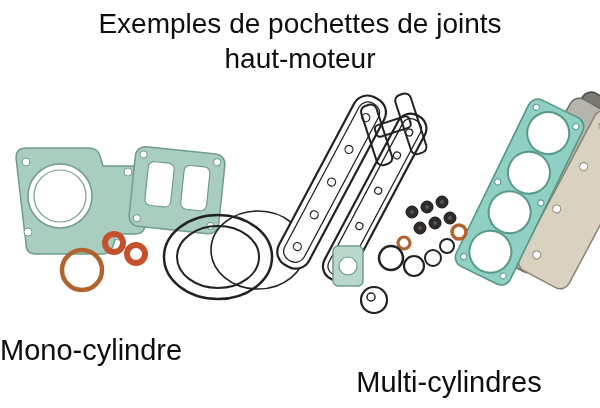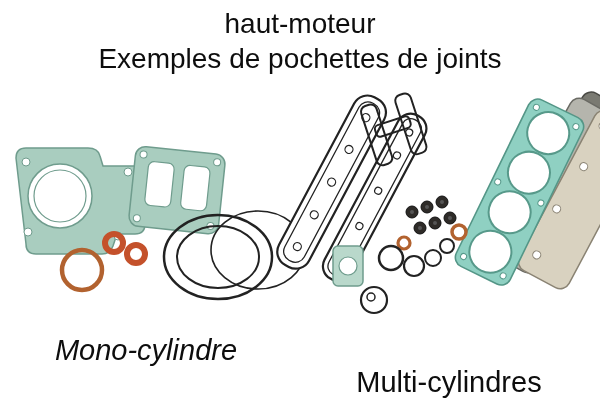--- a/index.html
+++ b/index.html
@@ -6,31 +6,31 @@
   .page{
     position:relative;width:600px;height:408px;background:#fff;overflow:hidden;
     font-family:"Liberation Sans","DejaVu Sans",sans-serif;color:#111;
   }
   .title{
     position:absolute;top:6px;left:0;right:0;text-align:center;
     font-size:28px;line-height:1.25;font-weight:400;color:#0d0d0d;
   }
   .scene{position:absolute;top:0;left:0;}
   .caption{position:absolute;top:334px;font-size:29px;font-weight:400;color:#0d0d0d;}
-  .caption-left{left:0;width:292px;text-align:center;font-style:italic;}
+  .caption-left{left:0;width:292px;}
   .caption-right{left:300px;width:298px;text-align:center;margin-top:32px;}
 </style>
 </head>
 <body>
 
 <div class="page">
 
   <div class="title">
+    <div>Exemples de pochettes de joints</div>
     <div>haut-moteur</div>
-    <div>Exemples de pochettes de joints</div>
   </div>
 
   <svg class="scene" width="600" height="408" viewBox="0 0 600 408">
 
     <g>
 
       <g>
         <path stroke="#6f9c8d" stroke-width="1.5" d="M16,158 q0,-10 10,-10 h62 q10,0 12,8 l3,10 h32 q10,0 10,10 v48 q0,10 -10,10 h-18 l-4,12 q-3,8 -11,8 h-66 q-10,0 -10,-10 z" fill="#a9cdbf"></path>
         <circle cx="60" cy="196" r="32" fill="#ffffff" stroke="#6f9c8d" stroke-width="1.5"></circle>
         <circle cx="60" cy="196" r="26" fill="none" stroke="#6f9c8d" stroke-width="1.2"></circle>

